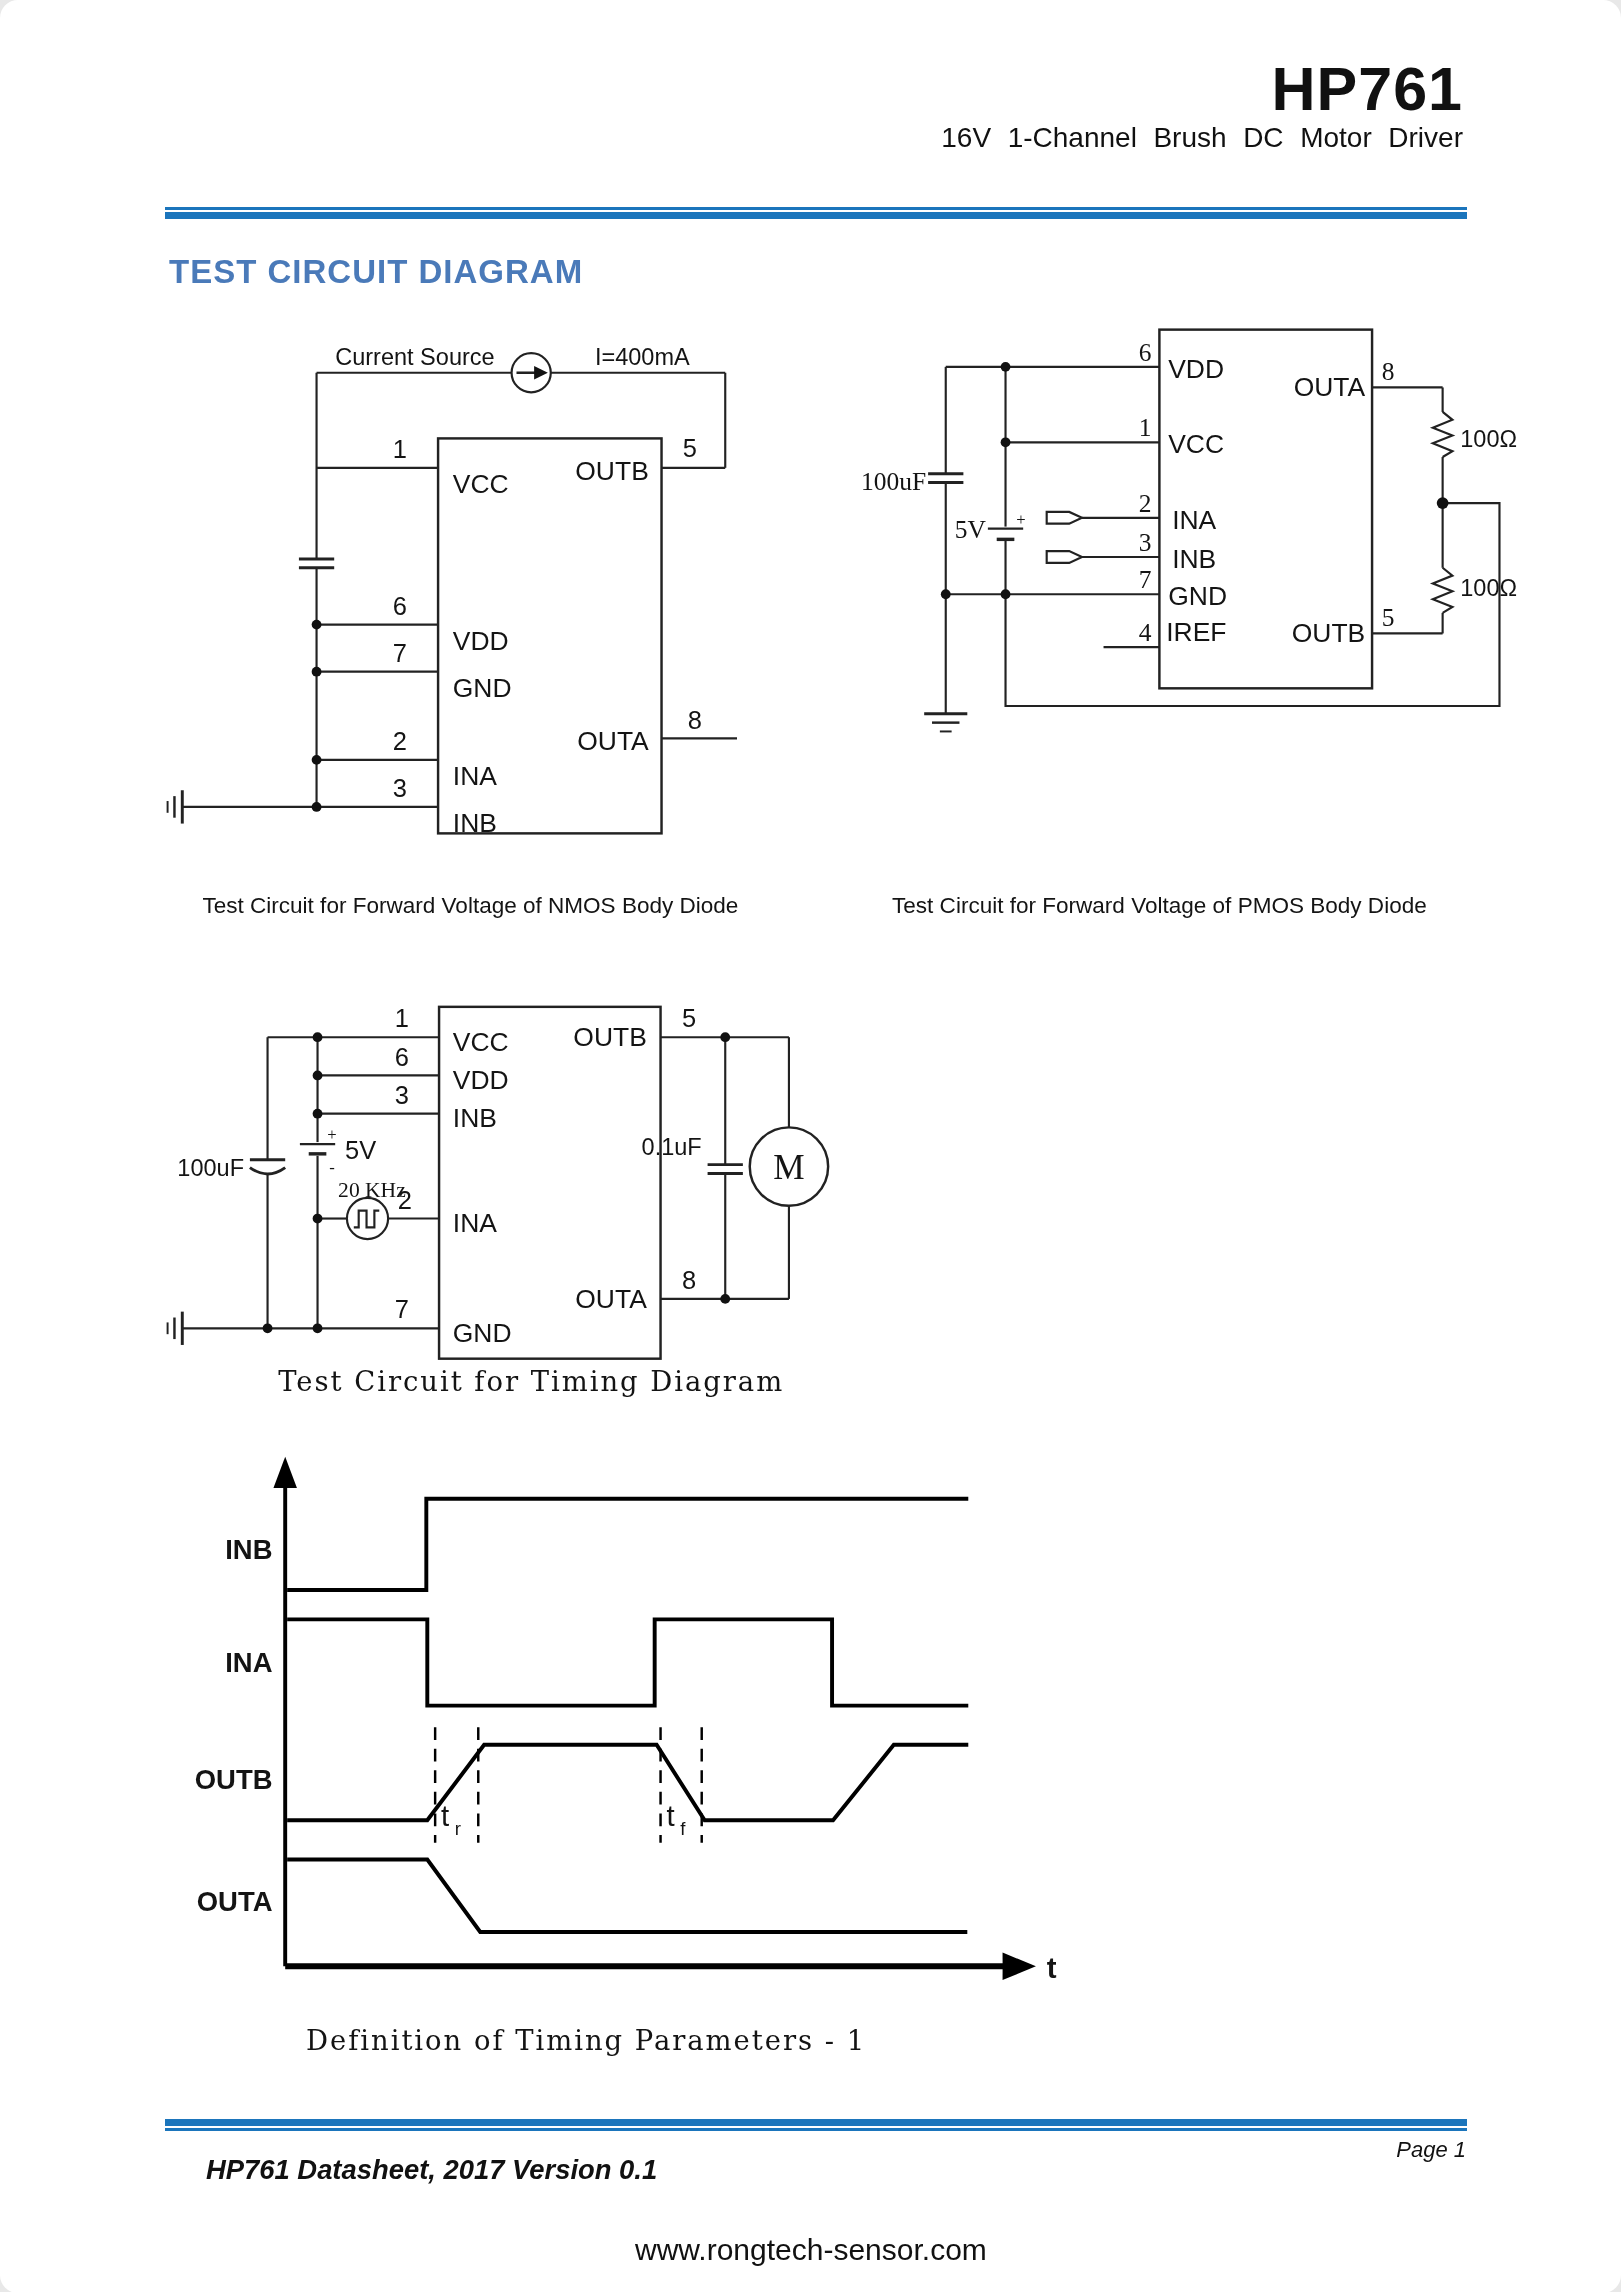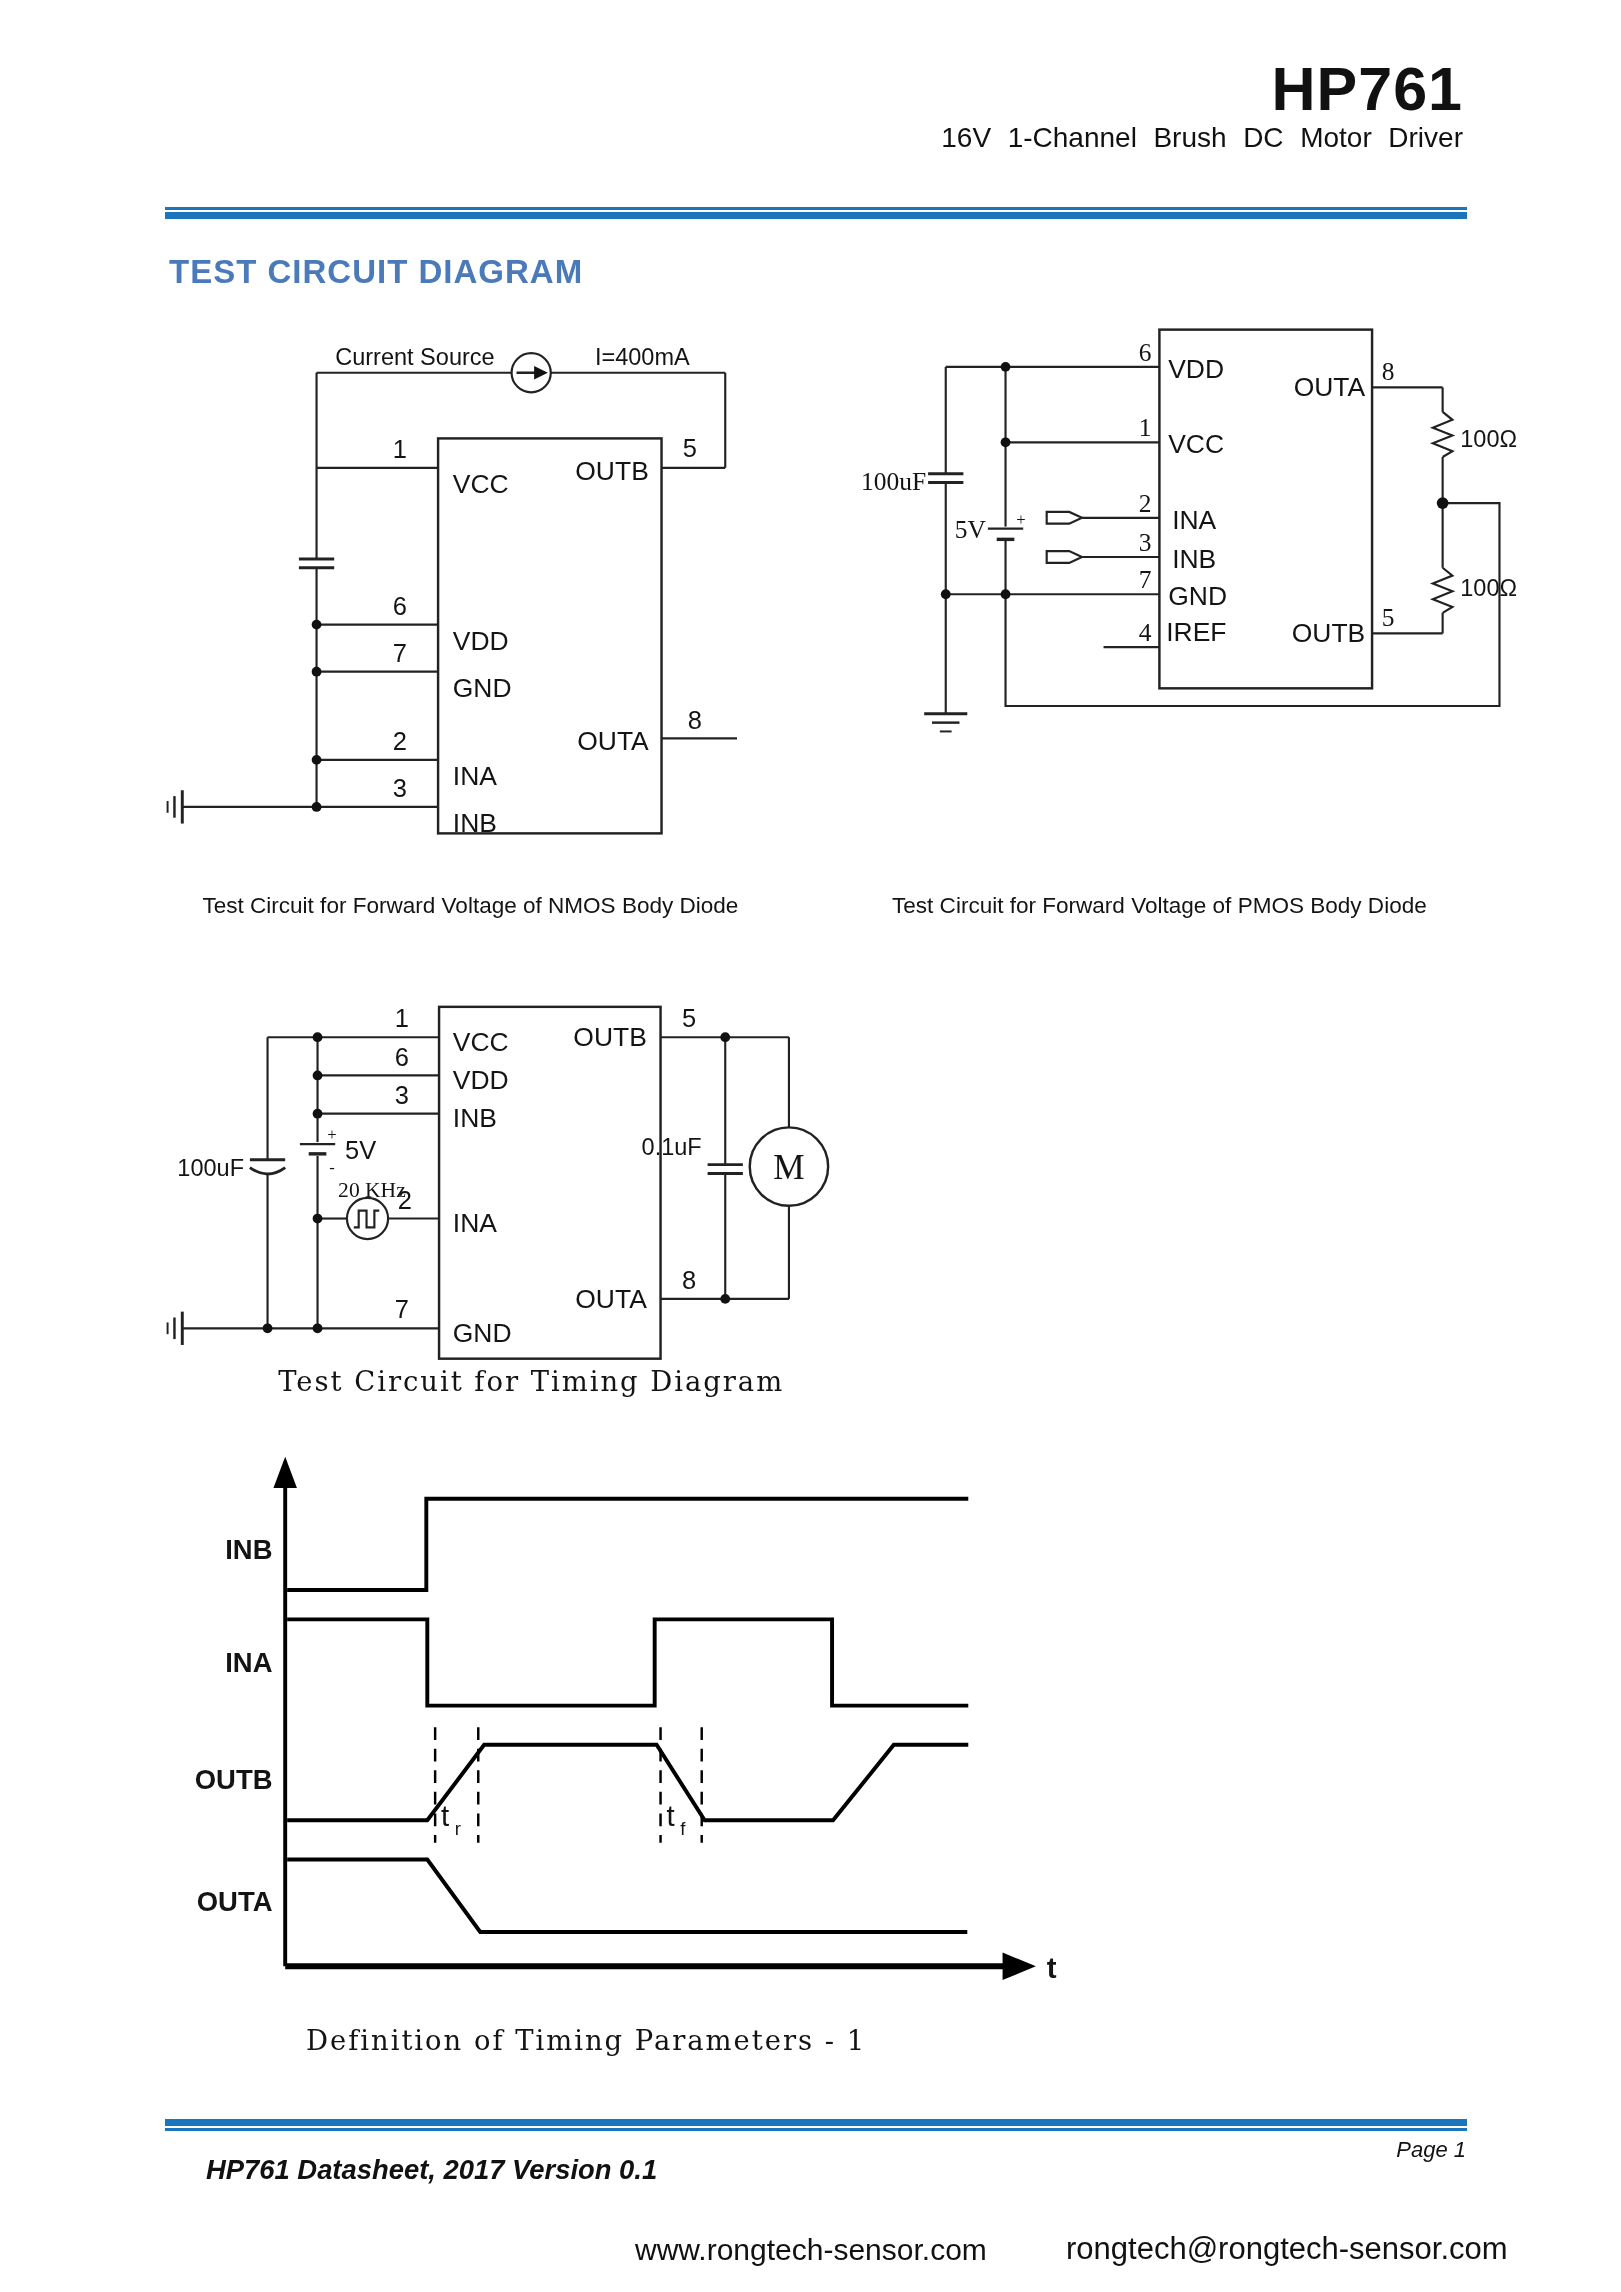--- a/index.html
+++ b/index.html
@@ -3,21 +3,21 @@
 <meta charset="utf-8">
 <style>
   :root{
     --rule-blue:#1b75bc;
     --heading-blue:#4a7ab9;
     --ink:#111;
   }
   html,body{margin:0;padding:0;background:#e8e8e8;}
   .page{
     position:relative;width:1621px;height:2293px;background:#ffffff;
-    font-family:"Liberation Sans",sans-serif;color:var(--ink);overflow:hidden;
+    font-family:"Liberation Sans",sans-serif;color:var(--ink);overflow:hidden;border-radius:18px;
   }
   .abs{position:absolute;}
   
   .product{right:158px;top:59px;font-size:61px;font-weight:700;line-height:1;letter-spacing:1px;}
   .subtitle{right:158px;top:122px;font-size:28px;font-weight:400;word-spacing:8.8px;}
   .rule{left:165px;width:1302px;}
   .rule-top{top:207px;}
   .rule-top .thin{height:2.9px;background:var(--rule-blue);margin-bottom:2px;}
   .rule-top .thick{height:6.9px;background:var(--rule-blue);}
   .rule-bottom{top:2119px;}
@@ -296,16 +296,15 @@
     </g>
   </svg>
 
   <div class="abs rule rule-bottom">
     <div class="thick"></div>
     <div class="thin"></div>
   </div>
   <div class="abs page-num">Page 1</div>
   <div class="abs doc-info">HP761 Datasheet, 2017 Version 0.1</div>
   <div class="abs website">www.rongtech-sensor.com</div>
-  <div class="abs email">rongtech@rongtech-sensor.com</div>
 
 </div>
 
 
 </body></html>

